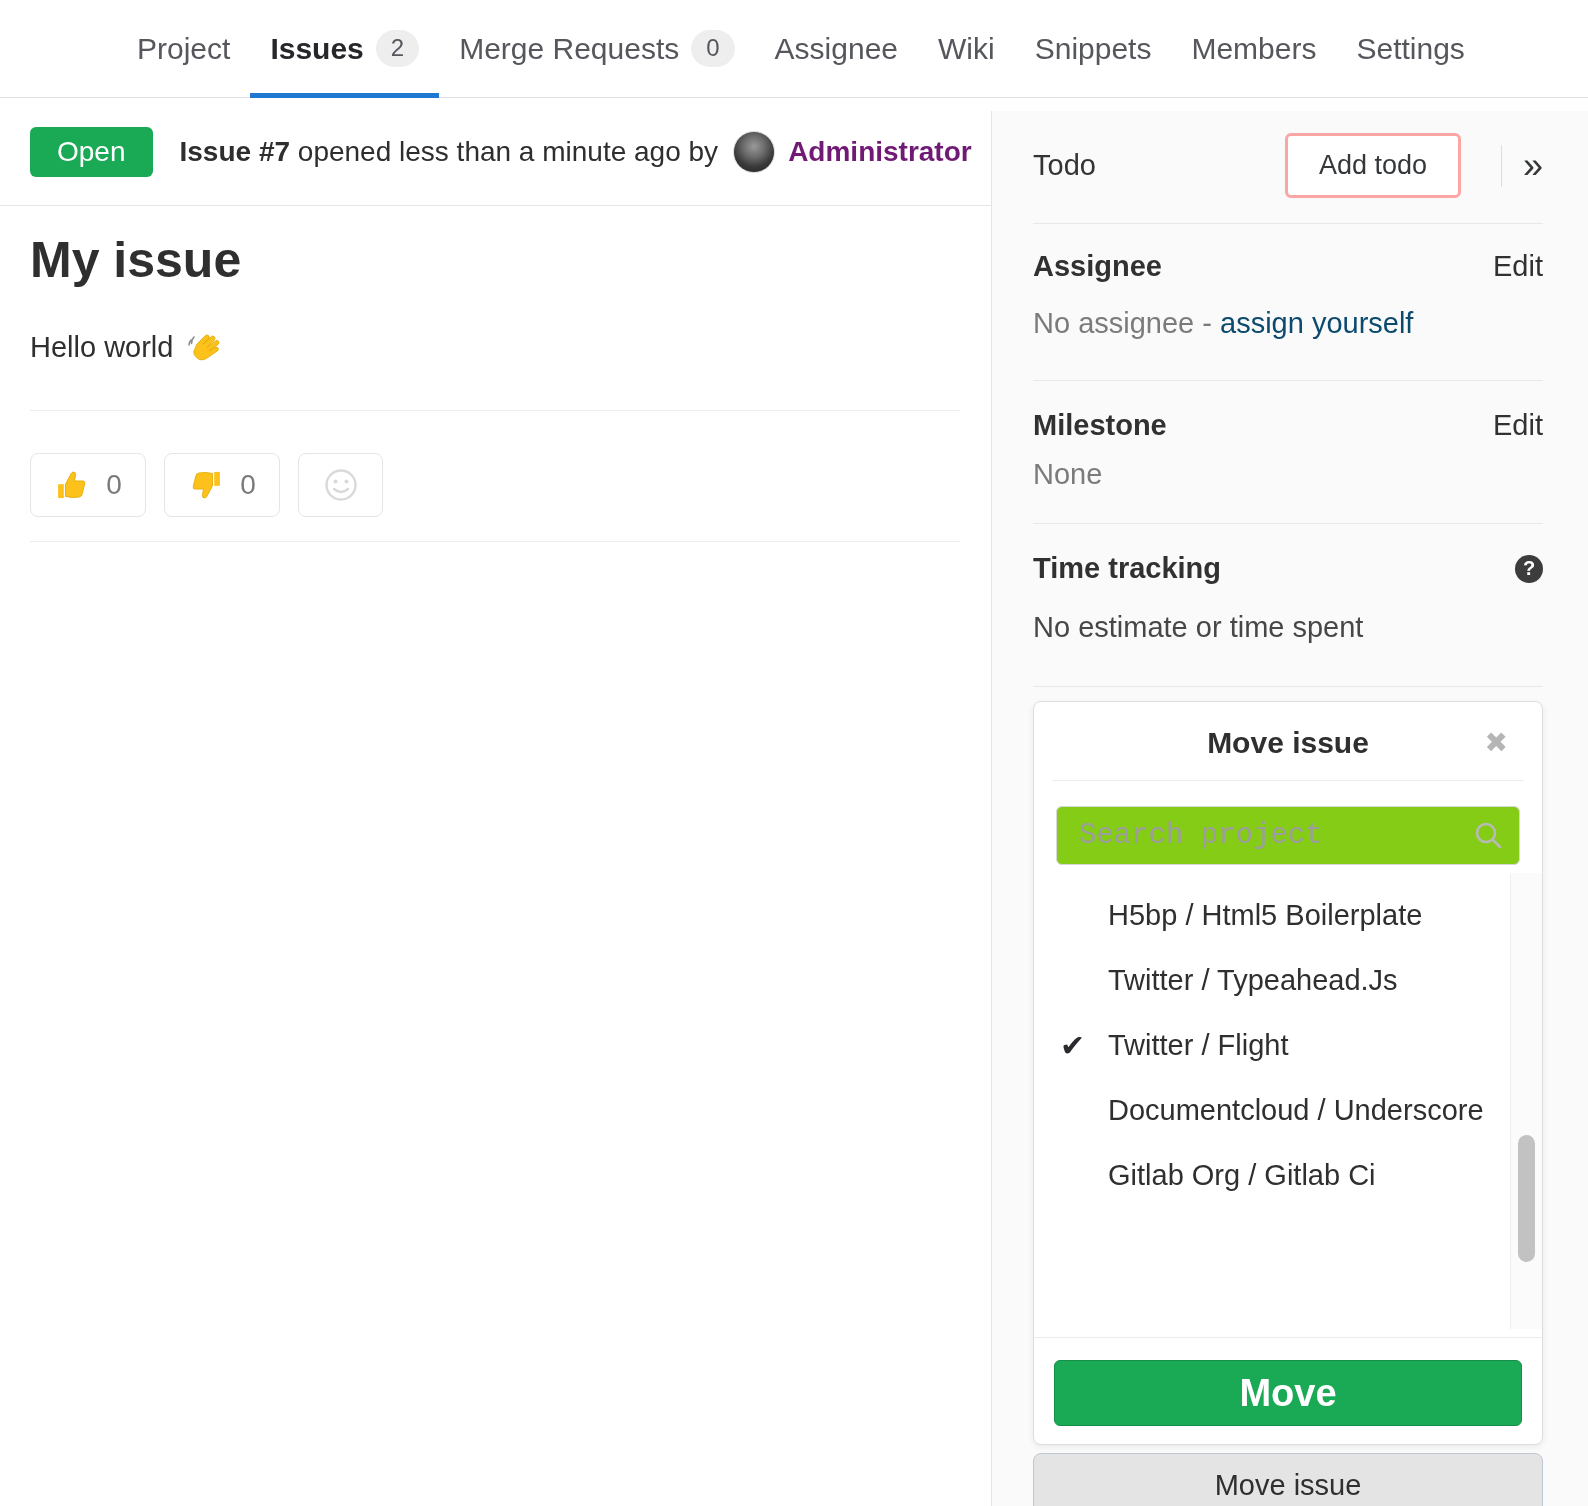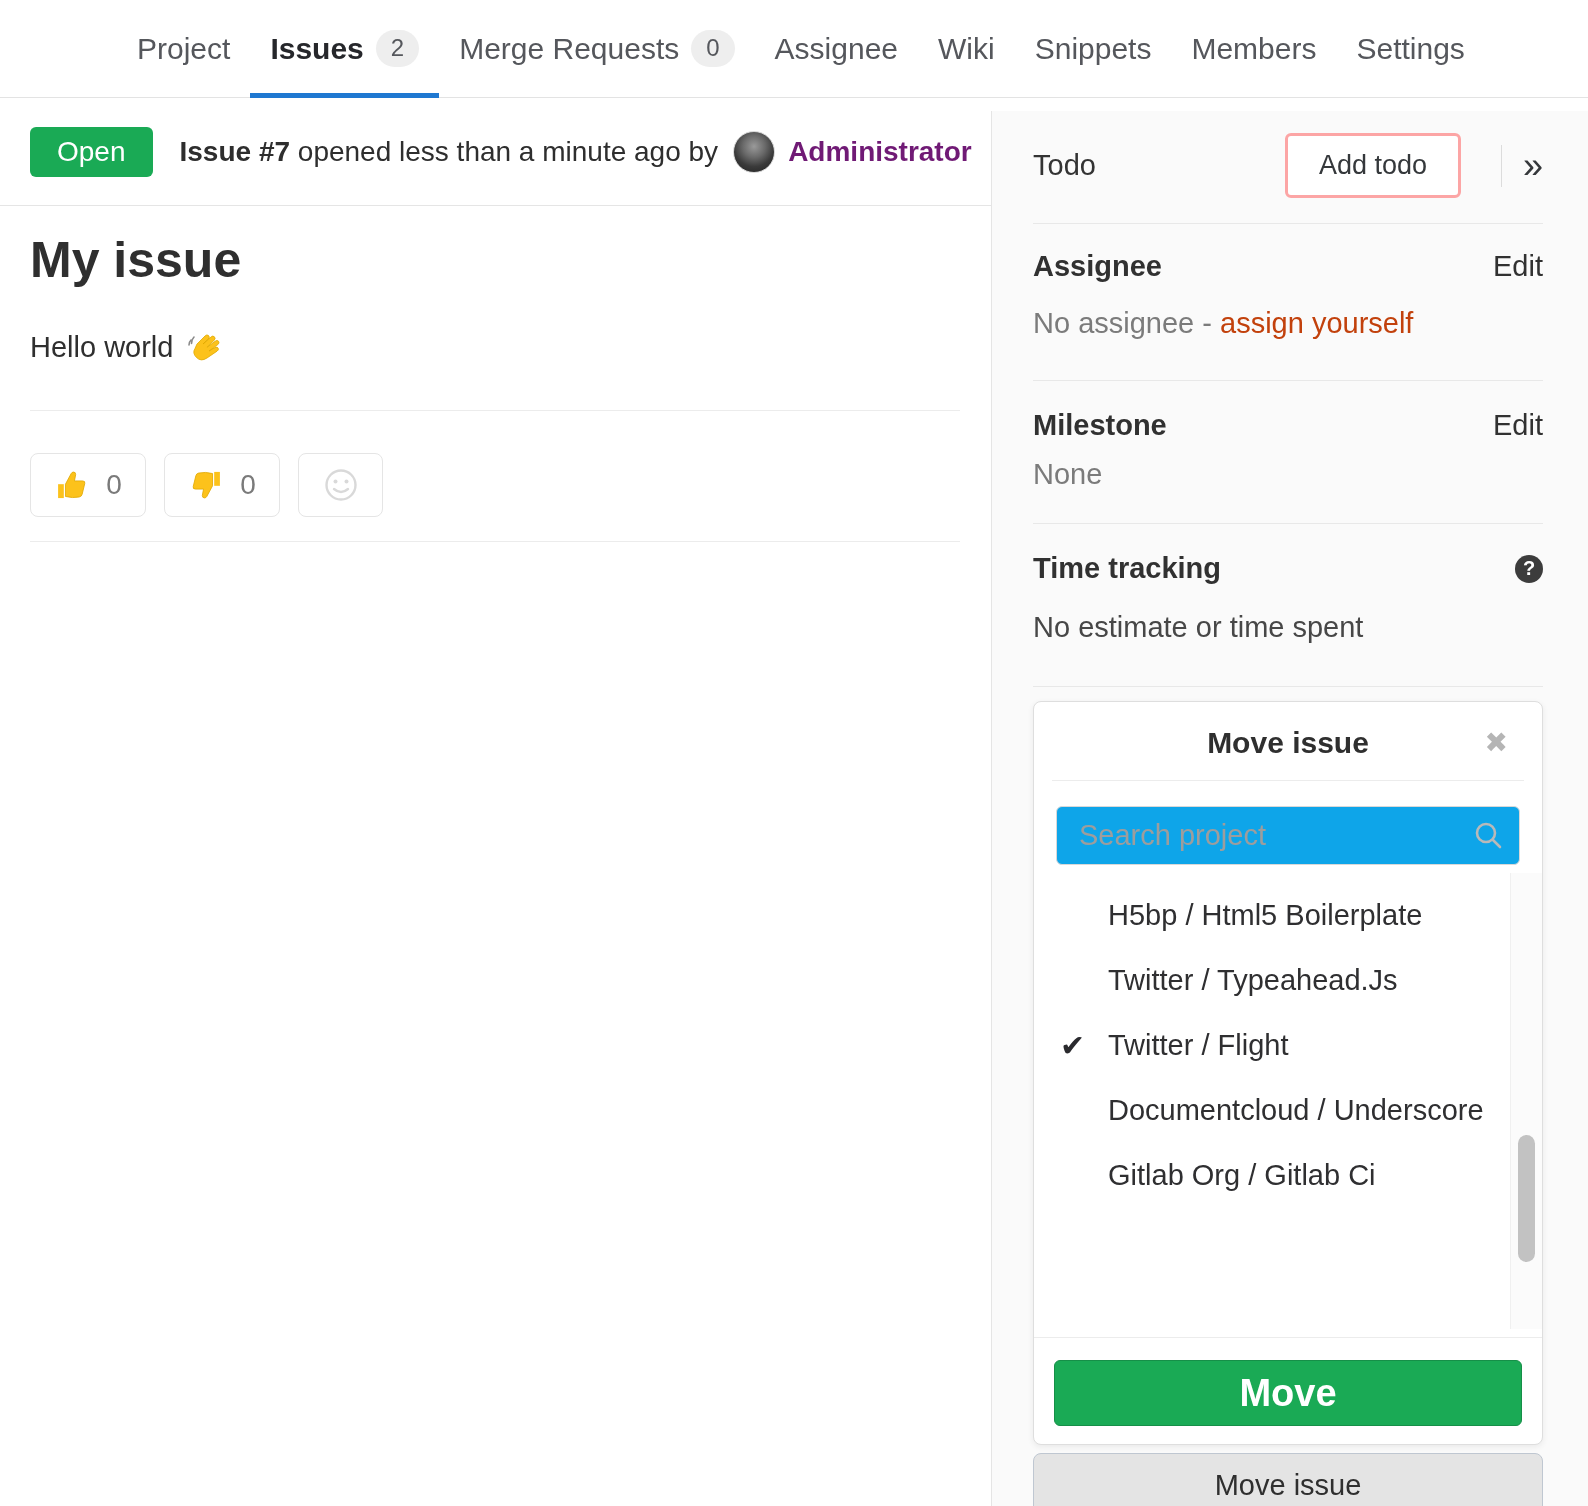--- a/index.html
+++ b/index.html
@@ -79,43 +79,43 @@
   .section-label { font-weight:600; color:#313131; }
   .edit-link { font-weight:400; color:#313131; cursor:pointer; }
   .sec-assignee { padding:26px 0 40px; }
   .sec-assignee .value { margin-top:24px; }
   .sec-milestone { padding:28px 0 32px; }
   .sec-milestone .value { margin-top:16px; }
   .sec-time { padding:28px 0 42px; }
   .sec-time .value { margin-top:26px; }
   .value { font-size:29px; color:#7b7b7b; }
   .value .muted { color:#7b7b7b; }
-  .value .action { color:#c2410c; cursor:pointer; }
+  .value .action { color:#0c4a6e; cursor:pointer; }
   .value.dark { color:#474747; }
   .help-icon {
     width:28px; height:28px; border-radius:50%; background:#3c3c3c; color:#fff;
     font-size:20px; font-weight:700; display:flex; align-items:center; justify-content:center; cursor:pointer;
   }
 
   
   .move-panel {
     margin-top:14px; background:#fff; border:1px solid #dedede; border-radius:8px;
     box-shadow:0 2px 6px rgba(0,0,0,0.07); position:relative;
   }
   .panel-header {
     position:relative; padding:24px 0 14px; text-align:center;
     font-size:30px; font-weight:700; color:#2f2f2f;
   }
   .panel-close { position:absolute; right:34px; top:24px; color:#b5b5b5; font-size:28px; font-weight:700; cursor:pointer; }
   .panel-divider { border-top:1px solid #ececec; margin:6px 18px 0; }
   .search-wrap { margin:25px 22px 0; position:relative; }
   .search-input {
     width:100%; height:59px; border:1px solid #d8d8d8; border-radius:6px;
-    font-size:29px; padding:0 80px 0 22px; color:#333; background:#0ea5e9; outline:none;
-    font-family:Liberation Sans, sans-serif;
+    font-size:29px; padding:0 80px 0 22px; color:#333; background:#84cc16; outline:none;
+    font-family:Liberation Mono, monospace;
   }
   .search-input::placeholder { color:#9d9d9d; }
   .search-icon { position:absolute; right:15px; top:13px; }
 
   .list-wrap { position:relative; height:458px; margin-top:6px; overflow:hidden; }
   .project-list { position:absolute; left:0; top:0; right:32px; bottom:0; padding-top:12px; list-style:none; overflow:hidden;text-align:center; }
   .project-item {
     position:relative; height:65px; display:flex; align-items:center; padding-left:74px;
     font-size:29px; color:#2f2f31; white-space:nowrap; overflow:hidden; cursor:pointer;
   }

